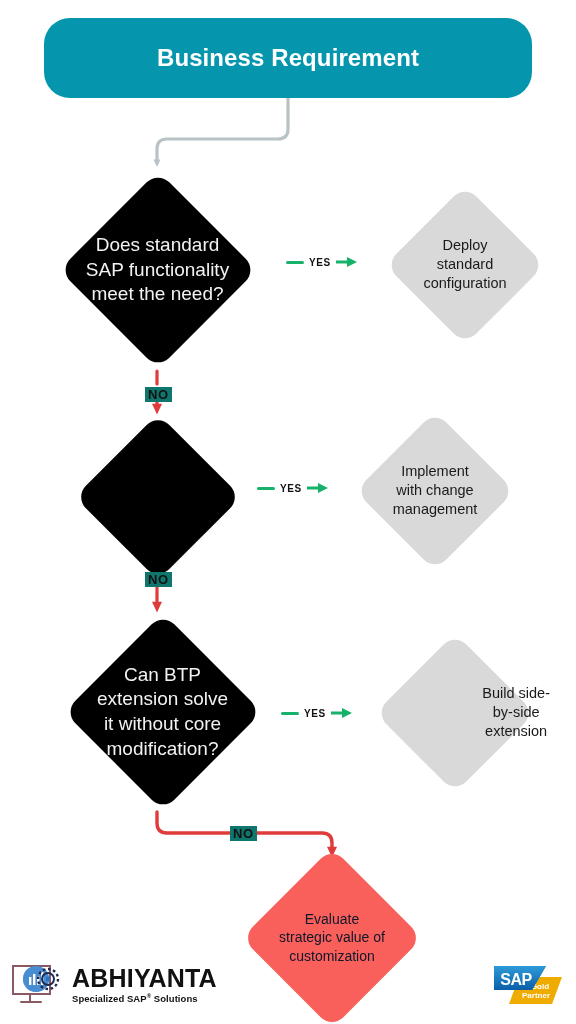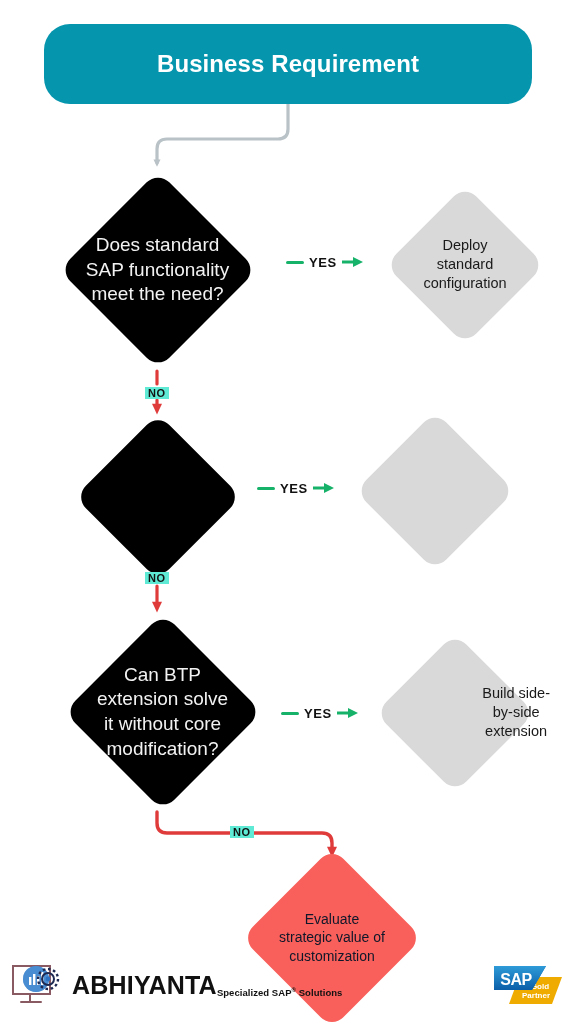--- a/index.html
+++ b/index.html
@@ -30,21 +30,21 @@
     width: 576px;
     height: 1024px;
     pointer-events: none;
     z-index: 1;
   }
 
   
   .start-pill {
     position: absolute;
     left: 44px;
-    top: 24px;
+    top: 18px;
     width: 488px;
     height: 80px;
     border-radius: 26px;
     background: #0596AE;
     display: flex;
     align-items: center;
     justify-content: center;
     z-index: 3;
   }
   .start-pill-label {
@@ -114,58 +114,58 @@
     height: 16px;
   }
   .yes-bar {
     display: block;
     width: 18px;
     height: 3px;
     border-radius: 2px;
     background: #17B26A;
   }
   .yes-text {
-    font-size: 13px;
+    font-size: 10px;
     font-weight: 700;
     letter-spacing: .6px;
     color: #111111;
   }
   .yes-arrow { display: block; line-height: 0; }
 
   #yes1 { left: 286px; top: 254px; }
   #yes2 { left: 257px; top: 480px; }
   #yes3 { left: 281px; top: 705px; }
 
   
   .no-label {
     position: absolute;
     z-index: 4;
-    font-size: 11px;
+    font-size: 13px;
     font-weight: 700;
     letter-spacing: .6px;
     color: #111111;
-    background: #5eead4;
+    background: #0f766e;
     padding: 0 3px;
   }
   #no1 { left: 145px; top: 387px; }
   #no2 { left: 145px; top: 572px; }
   #no3 { left: 230px; top: 826px; }
 
   
   .footer-logo-left {
     position: absolute;
     left: 10px;
     bottom: 16px;
     z-index: 5;
     display: flex;
     align-items: center;
     gap: 6px;
   }
   .abhi-mark { width: 56px; height: 46px; flex: 0 0 auto; }
-  .abhi-words { display: flex; line-height: 1; align-items: flex-end; }
+  .abhi-words { display: flex; flex-direction: column; line-height: 1; }
   .abhi-name {
     font-size: 25px;
     font-weight: 700;
     letter-spacing: .2px;
     color: #111111;
   }
   .abhi-tag {
     margin-top: 2px;
     font-size: 9.5px;
     font-weight: 700;
@@ -250,20 +250,23 @@
     <span class="yes-arrow">
       <svg width="22" height="12" viewBox="0 0 22 12">
         <path d="M0 6 H13" stroke="#17B26A" stroke-width="3" stroke-linecap="round" fill="none"></path>
         <path d="M11 1 L21 6 L11 11 Z" fill="#17B26A"></path>
       </svg>
     </span>
   </div>
 
   <div class="diamond gray" id="out2">
     <span class="shape"></span>
+    <span class="dlabel">Implement
+with change
+management</span>
   </div>
 
   <span class="no-label" id="no2">NO</span>
 
   <div class="diamond dark" id="dec3">
     <span class="shape"></span>
     <span class="dlabel">Can BTP
 extension solve
 it without core
 modification?</span>

